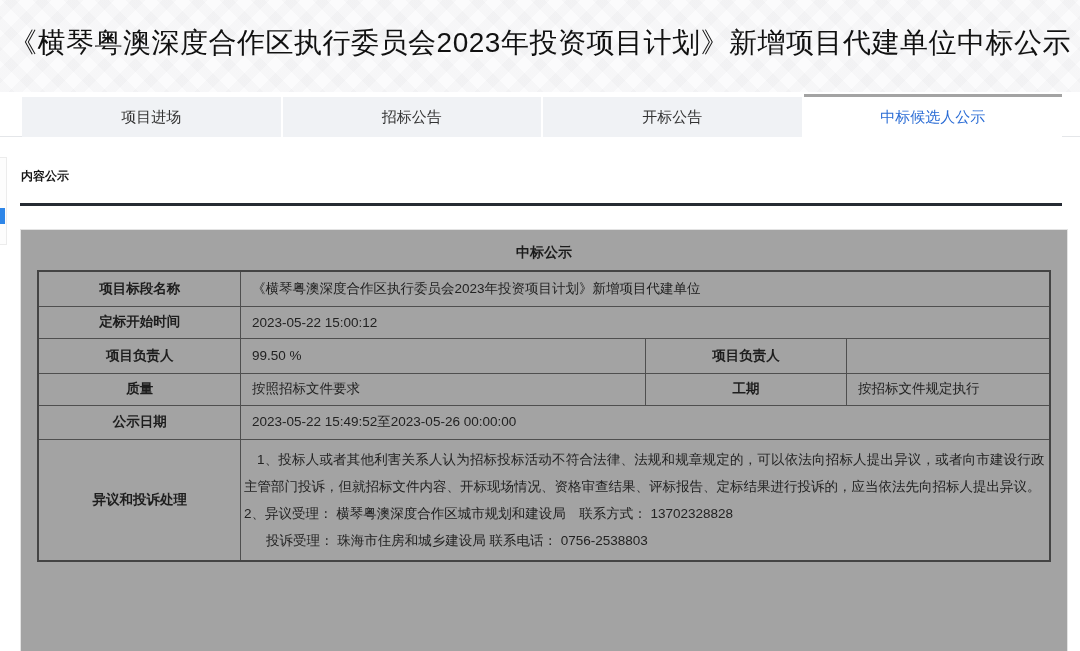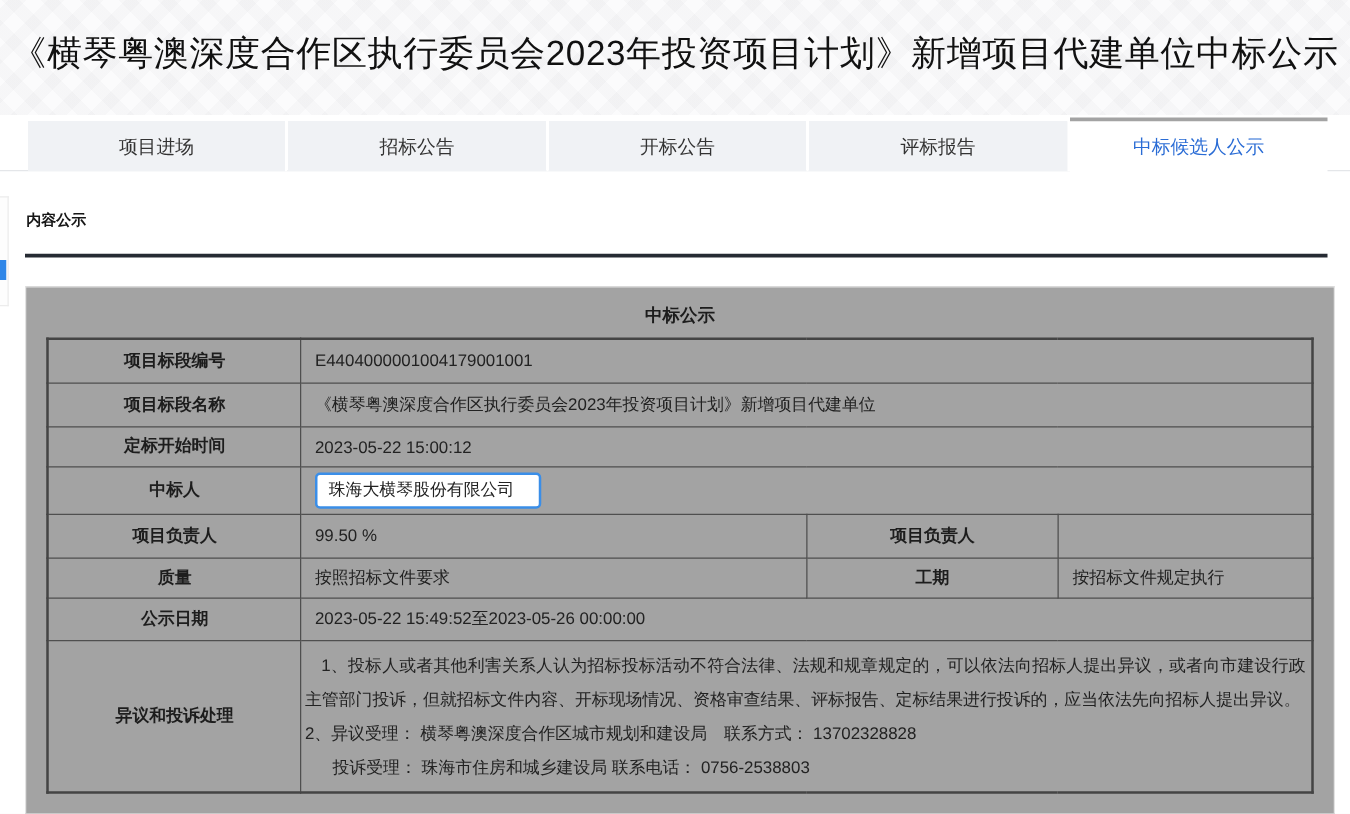--- a/index.html
+++ b/index.html
@@ -69,21 +69,20 @@
 
   <div class="header">
     <div class="page-title">《横琴粤澳深度合作区执行委员会2023年投资项目计划》新增项目代建单位中标公示</div>
   </div>
 
   <div class="tabbar-line"></div>
   <div class="tabbar">
     <div class="tab">项目进场</div>
     <div class="tab">招标公告</div>
     <div class="tab">开标公告</div>
-    <div class="tab">评标报告</div>
     <div class="tab active">中标候选人公示</div>
   </div>
 
   <div class="edge-scrollbar">
     <div class="edge-scrollbar-thumb"></div>
   </div>
 
   <div class="section-heading">内容公示</div>
   <div class="section-rule"></div>
 
@@ -92,41 +91,31 @@
 
     <table class="notice">
       <colgroup>
           <col style="width:202px">
           <col style="width:405px">
           <col style="width:201px">
           <col style="width:203px">
         </colgroup>
 
       <tbody>
-          <tr style="height:35px">
-        <td class="lbl">项目标段编号</td>
-        <td class="val" colspan="3">E4404000001004179001001</td>
-      </tr>
 
       <tr style="height:35px">
         <td class="lbl">项目标段名称</td>
         <td class="val" colspan="3">《横琴粤澳深度合作区执行委员会2023年投资项目计划》新增项目代建单位</td>
       </tr>
 
       <tr style="height:32px">
         <td class="lbl">定标开始时间</td>
         <td class="val" colspan="3">2023-05-22 15:00:12</td>
       </tr>
 
-      <tr style="height:35px">
-        <td class="lbl">中标人</td>
-        <td class="val" colspan="3">
-          <span class="winner-box">珠海大横琴股份有限公司</span>
-        </td>
-      </tr>
 
       <tr style="height:35px">
         <td class="lbl">项目负责人</td>
         <td class="val">99.50 %</td>
         <td class="lbl">项目负责人</td>
         <td class="val-empty"></td>
       </tr>
 
       <tr style="height:32px">
         <td class="lbl">质量</td>

